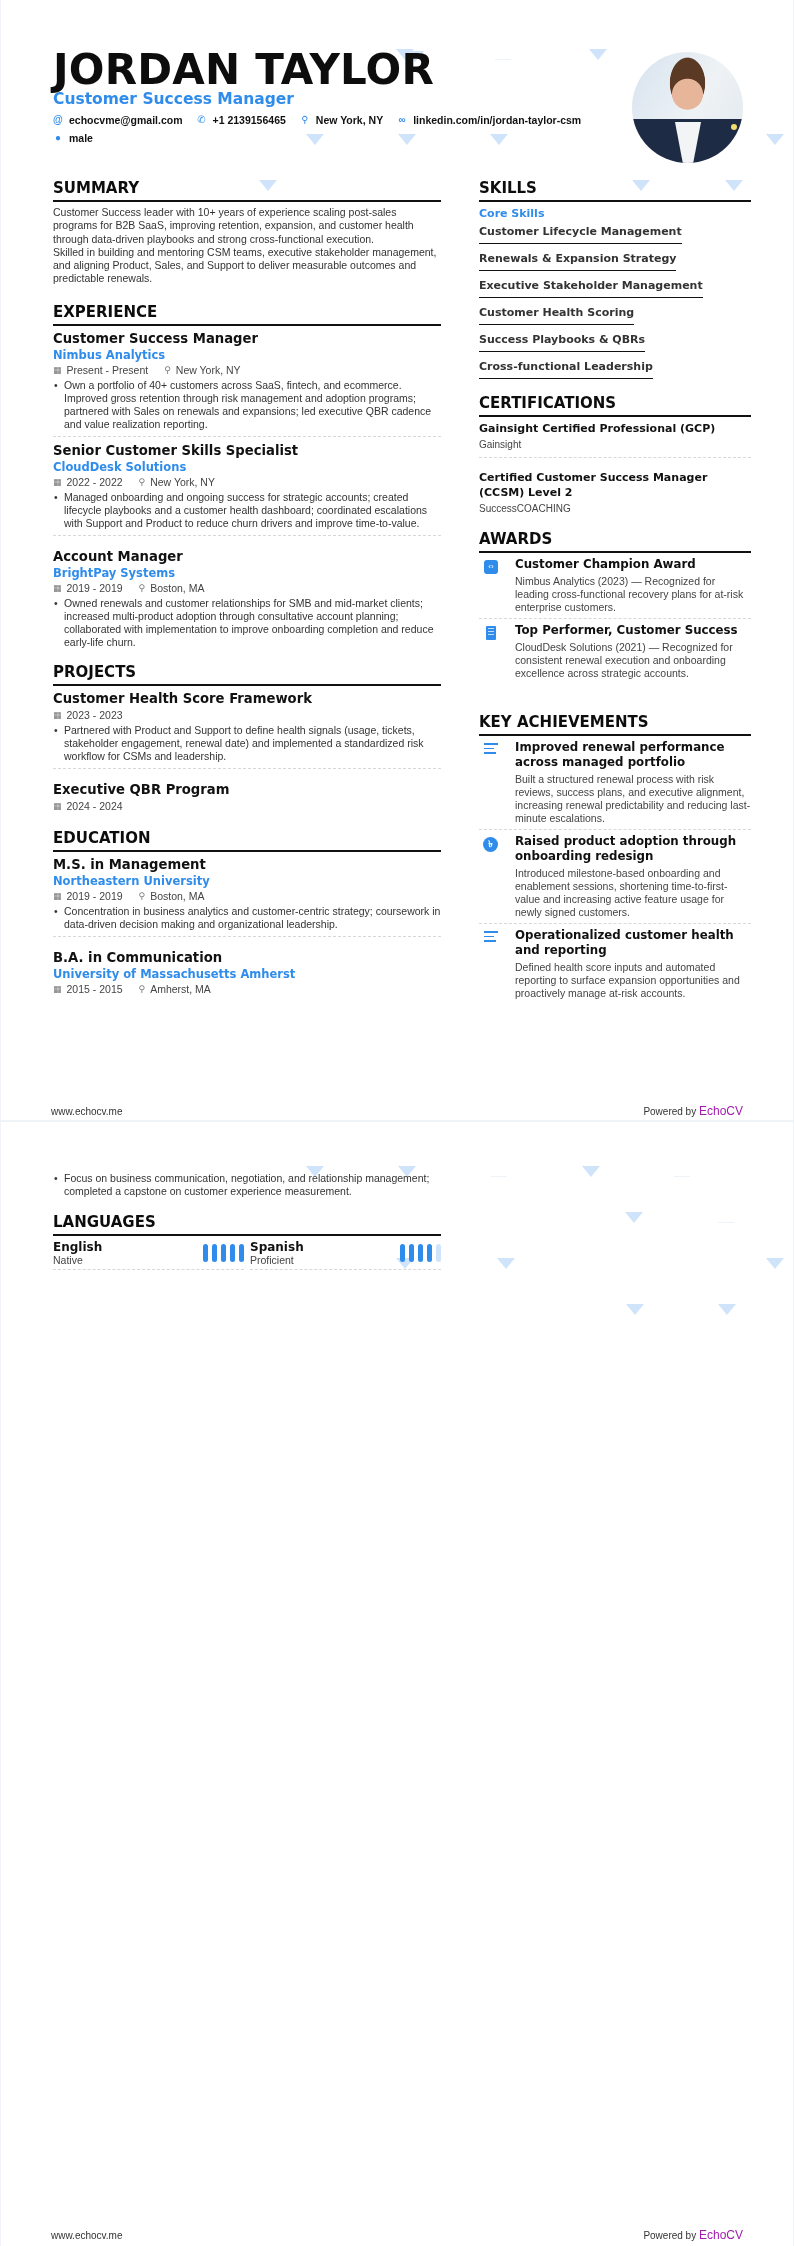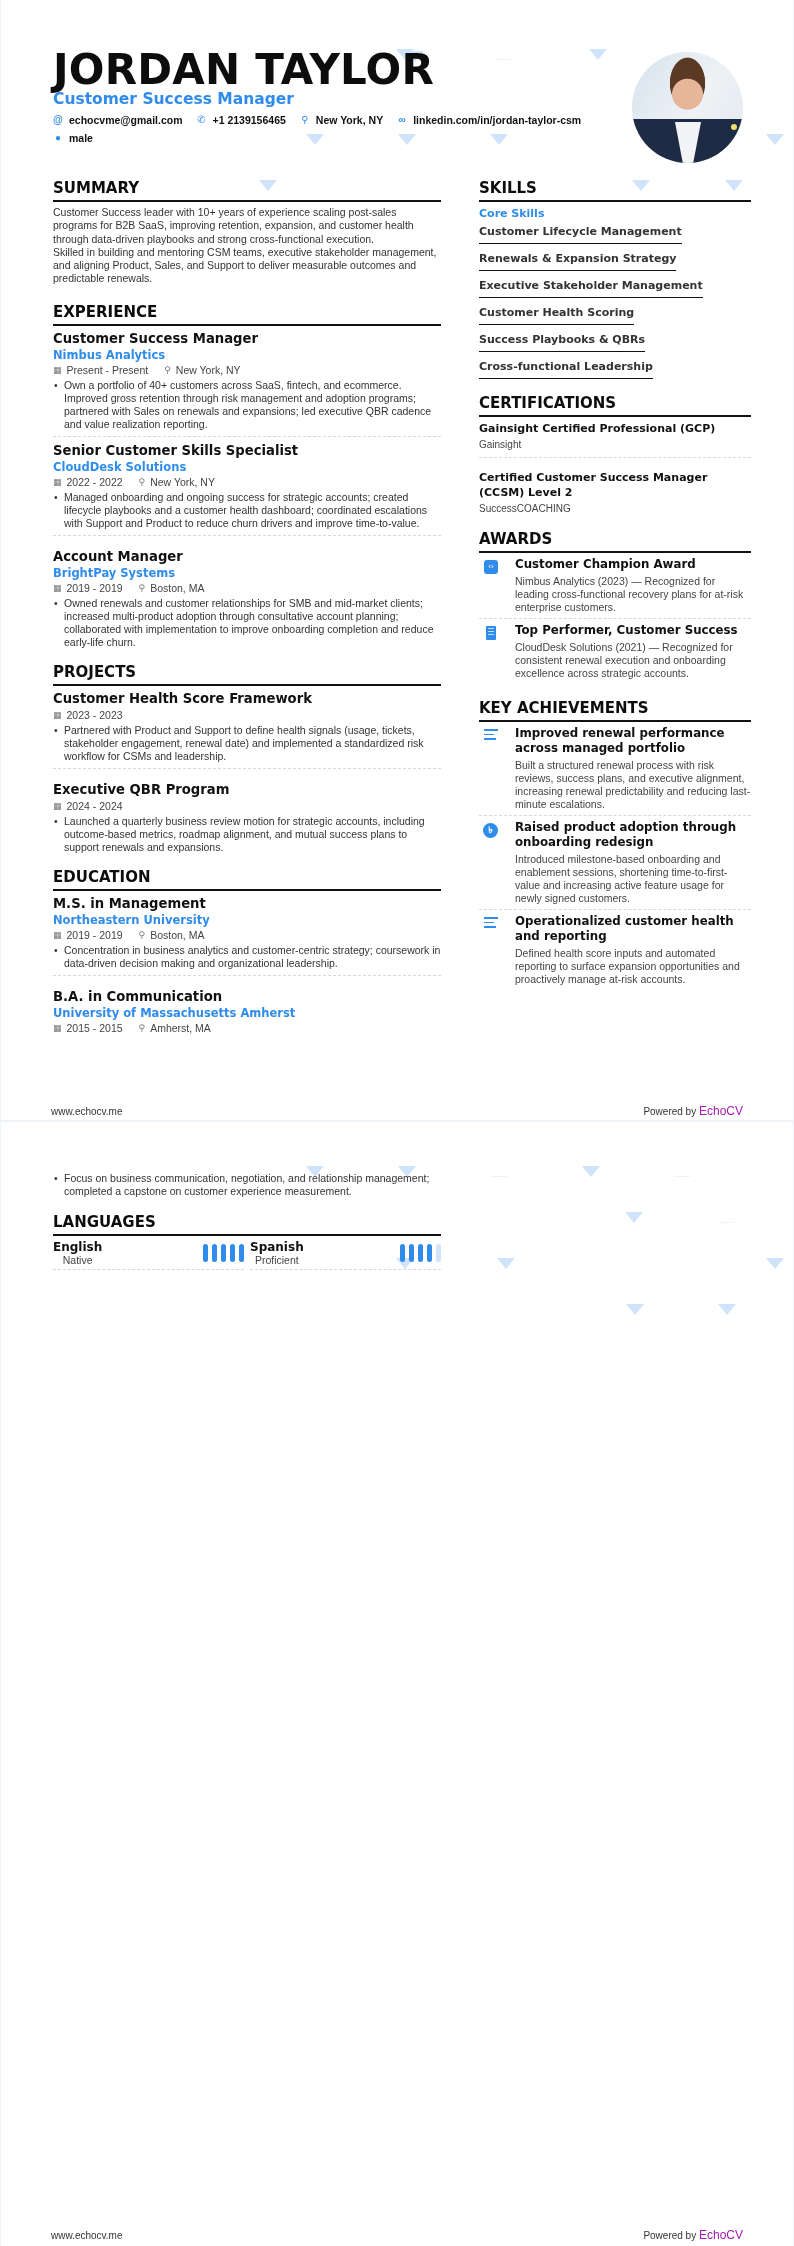--- a/index.html
+++ b/index.html
@@ -57,21 +57,21 @@
   .aicon .bldg::after { content: ""; position: absolute; left: 2px; top: 2px; width: 6px; height: 8px; background: repeating-linear-gradient(180deg, #fff 0 1px, transparent 1px 3px); opacity: 0.7; }
   .aicon .lines { margin-left: 5px; width: 14px; }
   .aicon .lines i { display: block; height: 1.5px; background: #2f8ceb; margin-bottom: 3px; }
   .aicon .circ { width: 15px; height: 15px; border-radius: 50%; background: #2f8ceb; color: #fff; font-size: 9px; font-weight: bold; text-align: center; line-height: 15px; margin-left: 4px; }
   .atitle { font-family: "DejaVu Sans", sans-serif; font-weight: bold; font-size: 11.8px; color: #111; line-height: 15px; }
   .adesc { font-size: 10.5px; color: #444; line-height: 13px; margin-top: 3px; }
 
   .footer { position: absolute; left: 50px; right: 50px; display: flex; justify-content: space-between; align-items: baseline; font-size: 10px; color: #333; }
   .footer .brand { font-size: 12px; color: #a21caf; }
 
-  .langs { display: flex; gap: 6px; text-align: center; }
+  .langs { display: flex; gap: 6px; }
   .lang { flex: 1; display: flex; justify-content: space-between; align-items: center; border-bottom: 1px dashed #d8d8d8; padding-bottom: 3px; }
   .lang-name { font-family: "DejaVu Sans", sans-serif; font-weight: bold; font-size: 12px; color: #111; line-height: 14px; }
   .lang-level { font-size: 10.5px; color: #444; line-height: 12px; }
   .bars { display: flex; gap: 4px; }
   .bar { width: 5px; height: 18px; border-radius: 3px; background: #2f8ceb; }
   .bar.off { background: #cfe4fb; }
 </style>
 </head>
 <body>
 
@@ -199,23 +199,20 @@
             </ul>
         </div>
         <div class="item last">
           <div class="item-title">Executive QBR Program</div>
           <div class="meta">
             <span class="m">
                 <span class="micon">▦</span>
                 <span>2024 - 2024</span>
               </span>
           </div>
-          <ul class="bullets">
-              <li>Launched a quarterly business review motion for strategic accounts, including outcome-based metrics, roadmap alignment, and mutual success plans to support renewals and expansions.</li>
-            </ul>
         </div>
       </section>
 
       <section style="margin-top:8px">
         <div class="sec-title">EDUCATION</div>
         <div class="item">
           <div class="item-title">M.S. in Management</div>
           <div class="item-sub">Northeastern University</div>
           <div class="meta">
             <span class="m">
@@ -287,21 +284,21 @@
           <div class="aicon">
               <div class="bldg"></div>
             </div>
           <div>
             <div class="atitle">Top Performer, Customer Success</div>
             <div class="adesc">CloudDesk Solutions (2021) — Recognized for consistent renewal execution and onboarding excellence across strategic accounts.</div>
           </div>
         </div>
       </section>
 
-      <section style="margin-top:14px">
+      <section style="margin-top:28px">
         <div class="sec-title">KEY ACHIEVEMENTS</div>
         <div class="award">
           <div class="aicon">
               <div class="lines">
                 <i></i>
                 <i style="width:10px"></i>
                 <i style="width:12px"></i>
               </div>
             </div>
           <div>

